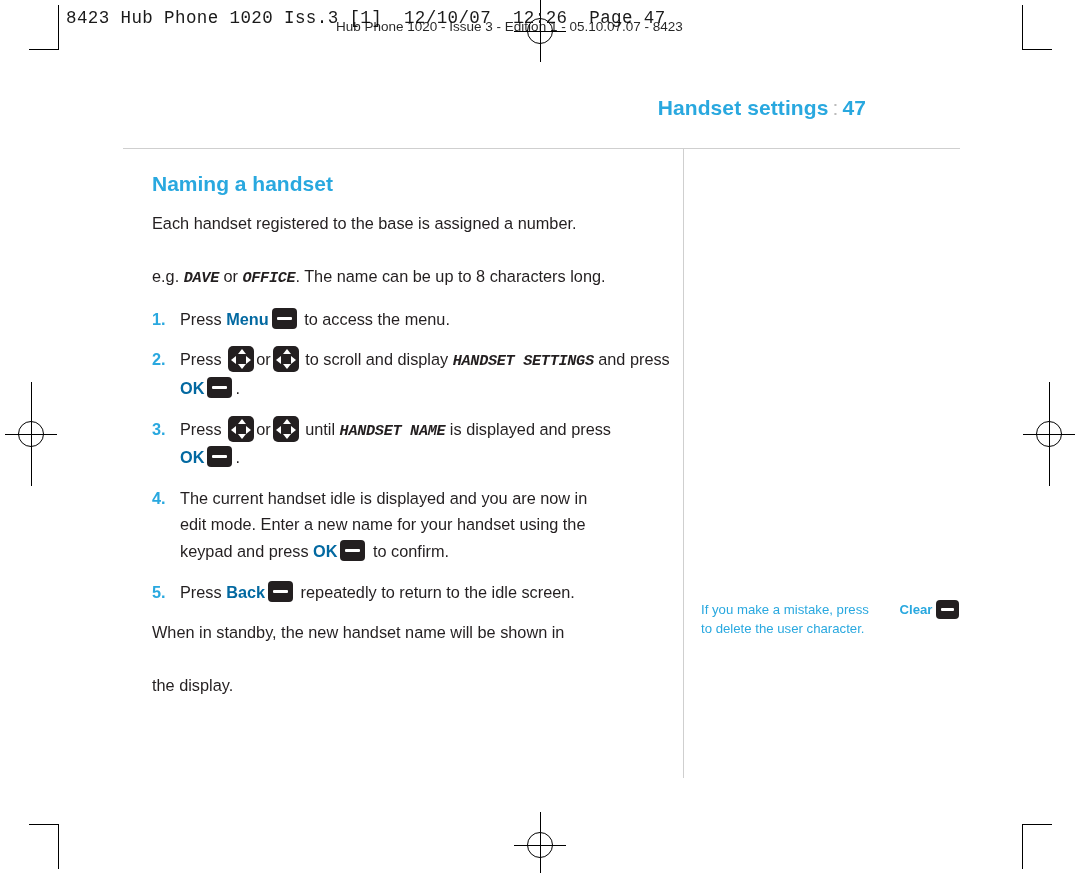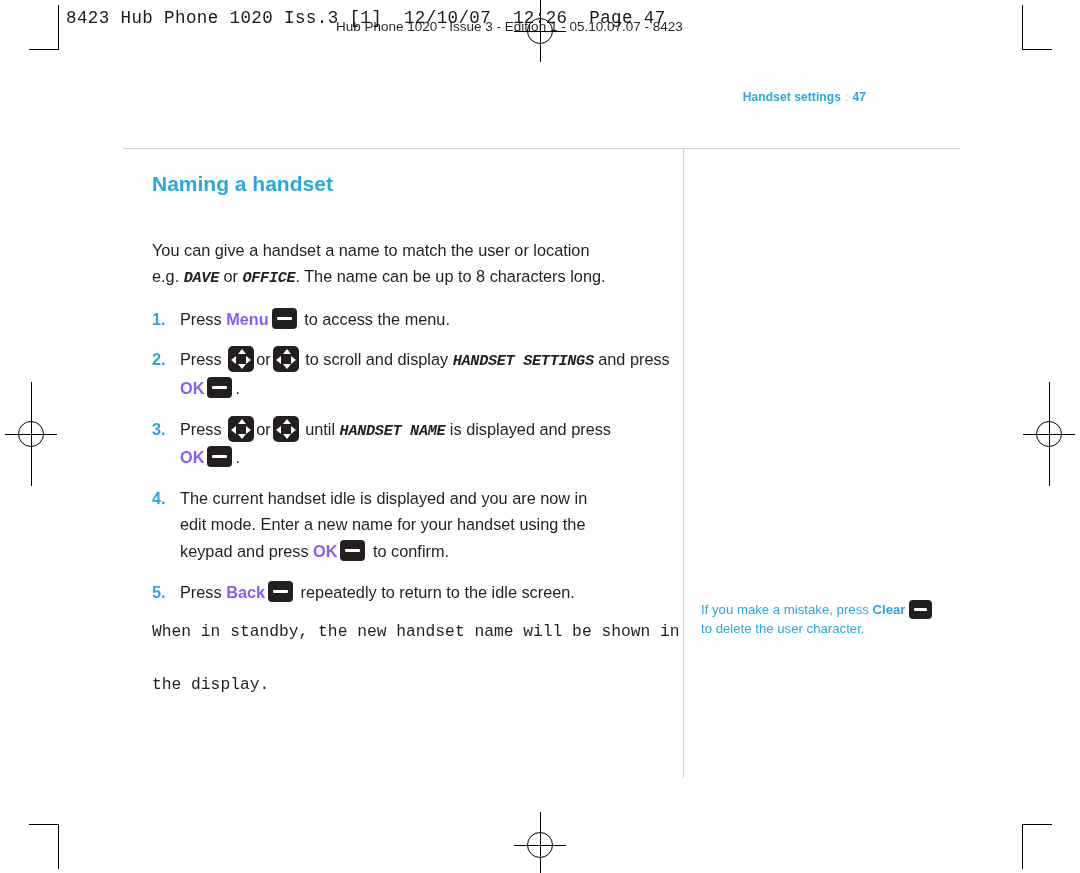--- a/index.html
+++ b/index.html
@@ -63,22 +63,22 @@
     font-size: 13.5px;
     color: #000000;
     white-space: pre;
     opacity: 0.85;
   }
 
   
   .folio {
     position: absolute;
     right: 97px;
-    top: 90px;
-    font-size: 12px;
+    top: 96px;
+    font-size: 21px;
     font-weight: bold;
     color: #29a8df;
     letter-spacing: 0.1px;
     white-space: nowrap;
     text-align: center;
   }
   .folio .sep {
     color: #bcbcbc;
     font-weight: normal;
     padding: 0 4px;
@@ -144,21 +144,21 @@
   }
   ol.steps > li .marker {
     position: absolute;
     left: 0;
     top: 0;
     font-weight: bold;
     color: #29a8df;
     font-size: 16.3px;
   }
   .key {
-    color: #8b5cf6;
+    color: #0369a1;
     font-weight: bold;
   }
 
   
   .softkey {
     display: inline-block;
     width: 25px;
     height: 21px;
     background: #231f20;
     border-radius: 4px;
@@ -222,20 +222,21 @@
     position: absolute;
     left: 701px;
     top: 600px;
     width: 262px;
     font-size: 13.2px;
     line-height: 19px;
     color: #29a8df;
   }
   .sidenote .bold {
     font-weight: bold;
+    margin-left: 27px;
   }
   .sidenote .softkey {
     vertical-align: -5px;
     width: 23px;
     height: 19px;
   }
   .sidenote .softkey::after {
     left: 5px; top: 8px; width: 13px; height: 3px;
   }
 </style>
@@ -273,22 +274,22 @@
   </div>
 
   <div class="rule"></div>
   <div class="vrule"></div>
 
   <div class="section-title">Naming a handset</div>
 
   <div class="body-col">
 
     <p class="para">
+      <span>Each handset registered to the base is assigned a number.</span><br>
       <br>
-      <span>You can give a handset a name to match the user or location</span><br>
       <span>e.g. </span><span class="mono">DAVE</span><span> or </span><span class="mono">OFFICE</span><span>. The name can be up to 8 characters long.</span><br>
     </p>
 
     <ol class="steps">
 
       <li>
         <span class="marker">1.</span>
         <span>Press </span><span class="key">Menu</span><span class="softkey"></span><span> to access the menu.</span>
       </li>
 
@@ -311,21 +312,21 @@
         <span>keypad and press </span><span class="key">OK</span><span class="softkey"></span><span> to confirm.</span>
       </li>
 
       <li>
         <span class="marker">5.</span>
         <span>Press </span><span class="key">Back</span><span class="softkey"></span><span> repeatedly to return to the idle screen.</span>
       </li>
 
     </ol>
 
-    <p class="para" style="font-family:Liberation Mono, monospace;">
+    <p class="para" style="">
       <span>When in standby, the new handset name will be shown in</span><br>
       <br>
       <span>the display.</span>
     </p>
 
   </div>
 
   <div class="sidenote">
     <span>If you make a mistake, press </span><span class="bold">Clear</span><span class="softkey"></span><br>
     <span>to delete the user character.</span>

